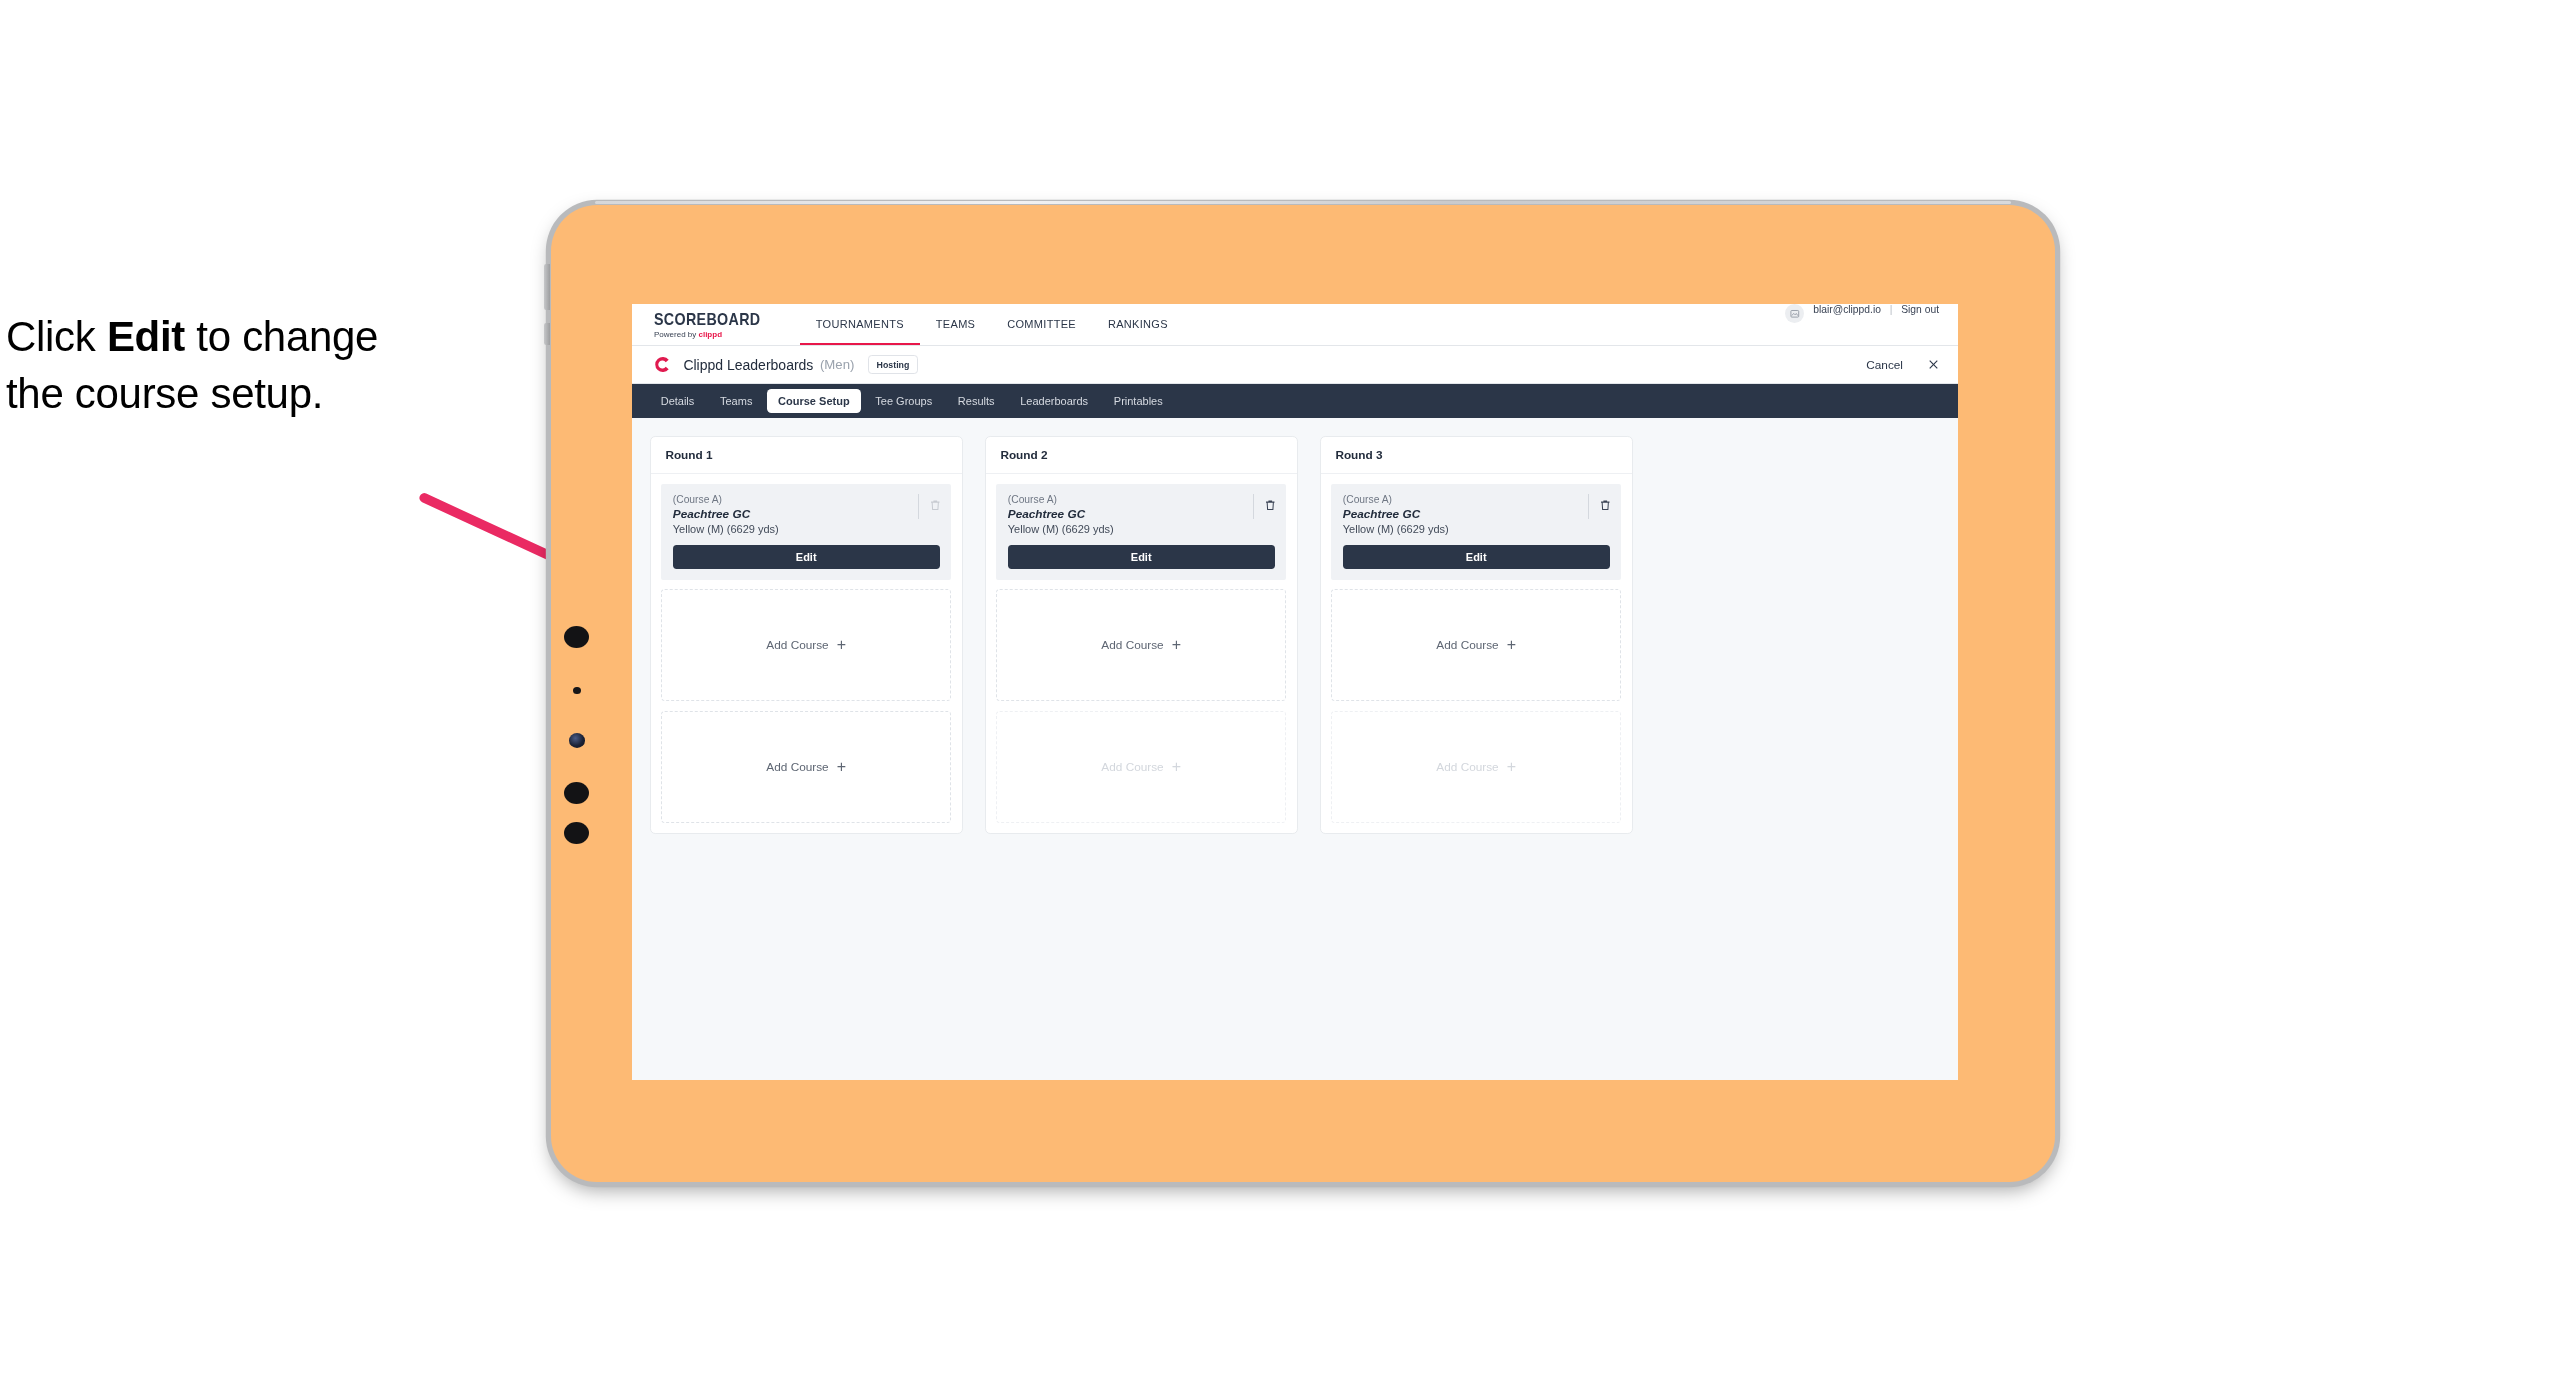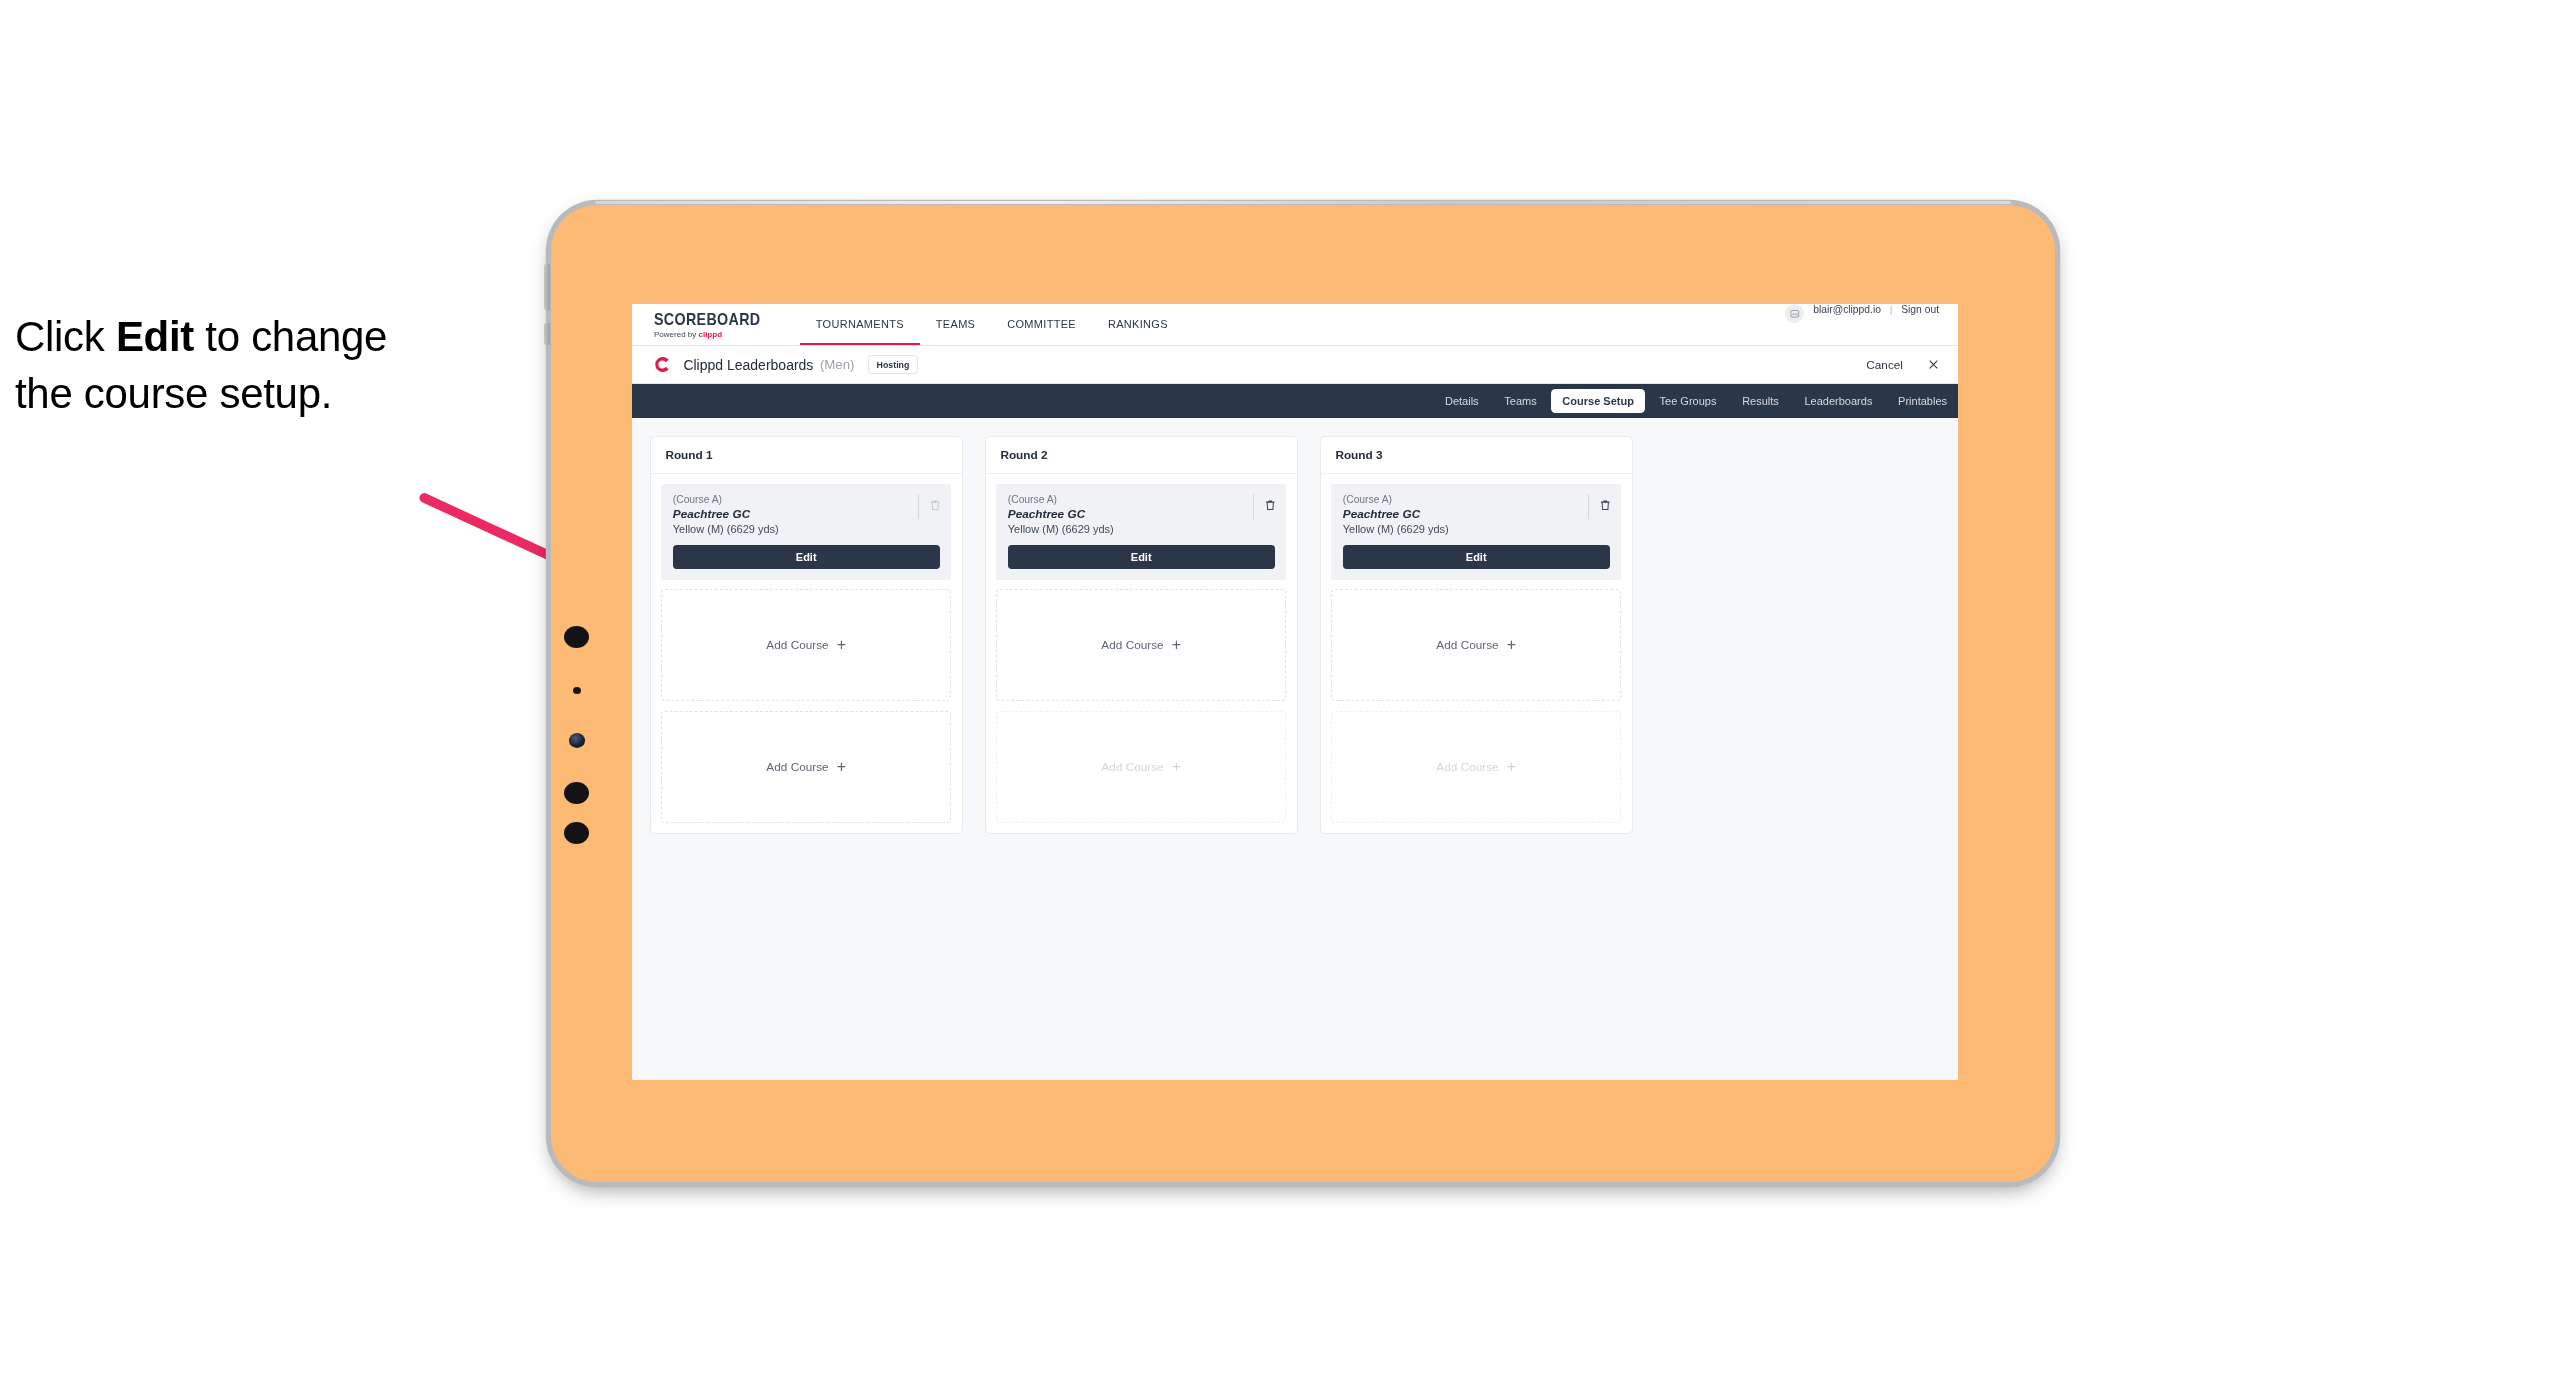--- a/index.html
+++ b/index.html
@@ -7,21 +7,21 @@
     width: 2576px; height: 1386px;
     background: #ffffff;
     font-family: "Liberation Sans", sans-serif;
     overflow: hidden;
   }
   .stage { position: relative; width: 2576px; height: 1386px; background:#fff; }
 
   
   .annotation {
     position: absolute;
-    left: 15px; top: 308px;
+    left: 6px; top: 308px;
     width: 412px;
     font-size: 42px;
     line-height: 1.36;
     color: #000;
     letter-spacing: -0.3px;
   }
   .annotation b { font-weight: 700; }
 
   .arrow-svg { position: absolute; left: 383px; top: 464px; width: 309px; height: 162px; }
 
@@ -121,21 +121,21 @@
     border: 0.7px solid #e0e3e8; border-radius: 3.7px; padding: 3.7px 8px; background:#fff;
   }
   .cancel {
     margin-left: auto; display: flex; align-items: center; gap: 25px;
     font-size: 11.8px; color: #2b3648; cursor: pointer;
   }
 
   
   .tabstrip {
     height: 34px; background: #2b3648;
-    display: flex; align-items: center; padding-left: 17.7px; gap: 3.7px; justify-content: flex-end;
+    display: flex; align-items: center; padding-left: 17.7px; gap: 3.7px;
   }
   .tab {
     font-size: 11px; color: #d6dae1; padding: 5.9px 11px; border-radius: 4.4px;
     cursor: pointer; white-space: nowrap;
   }
   .tab.active { background: #fff; color: #2b3648; font-weight: 700; }
 
   
   .content { padding: 17.7px 0 0 17.7px; display: flex; gap: 22px; }
   .round-col {

